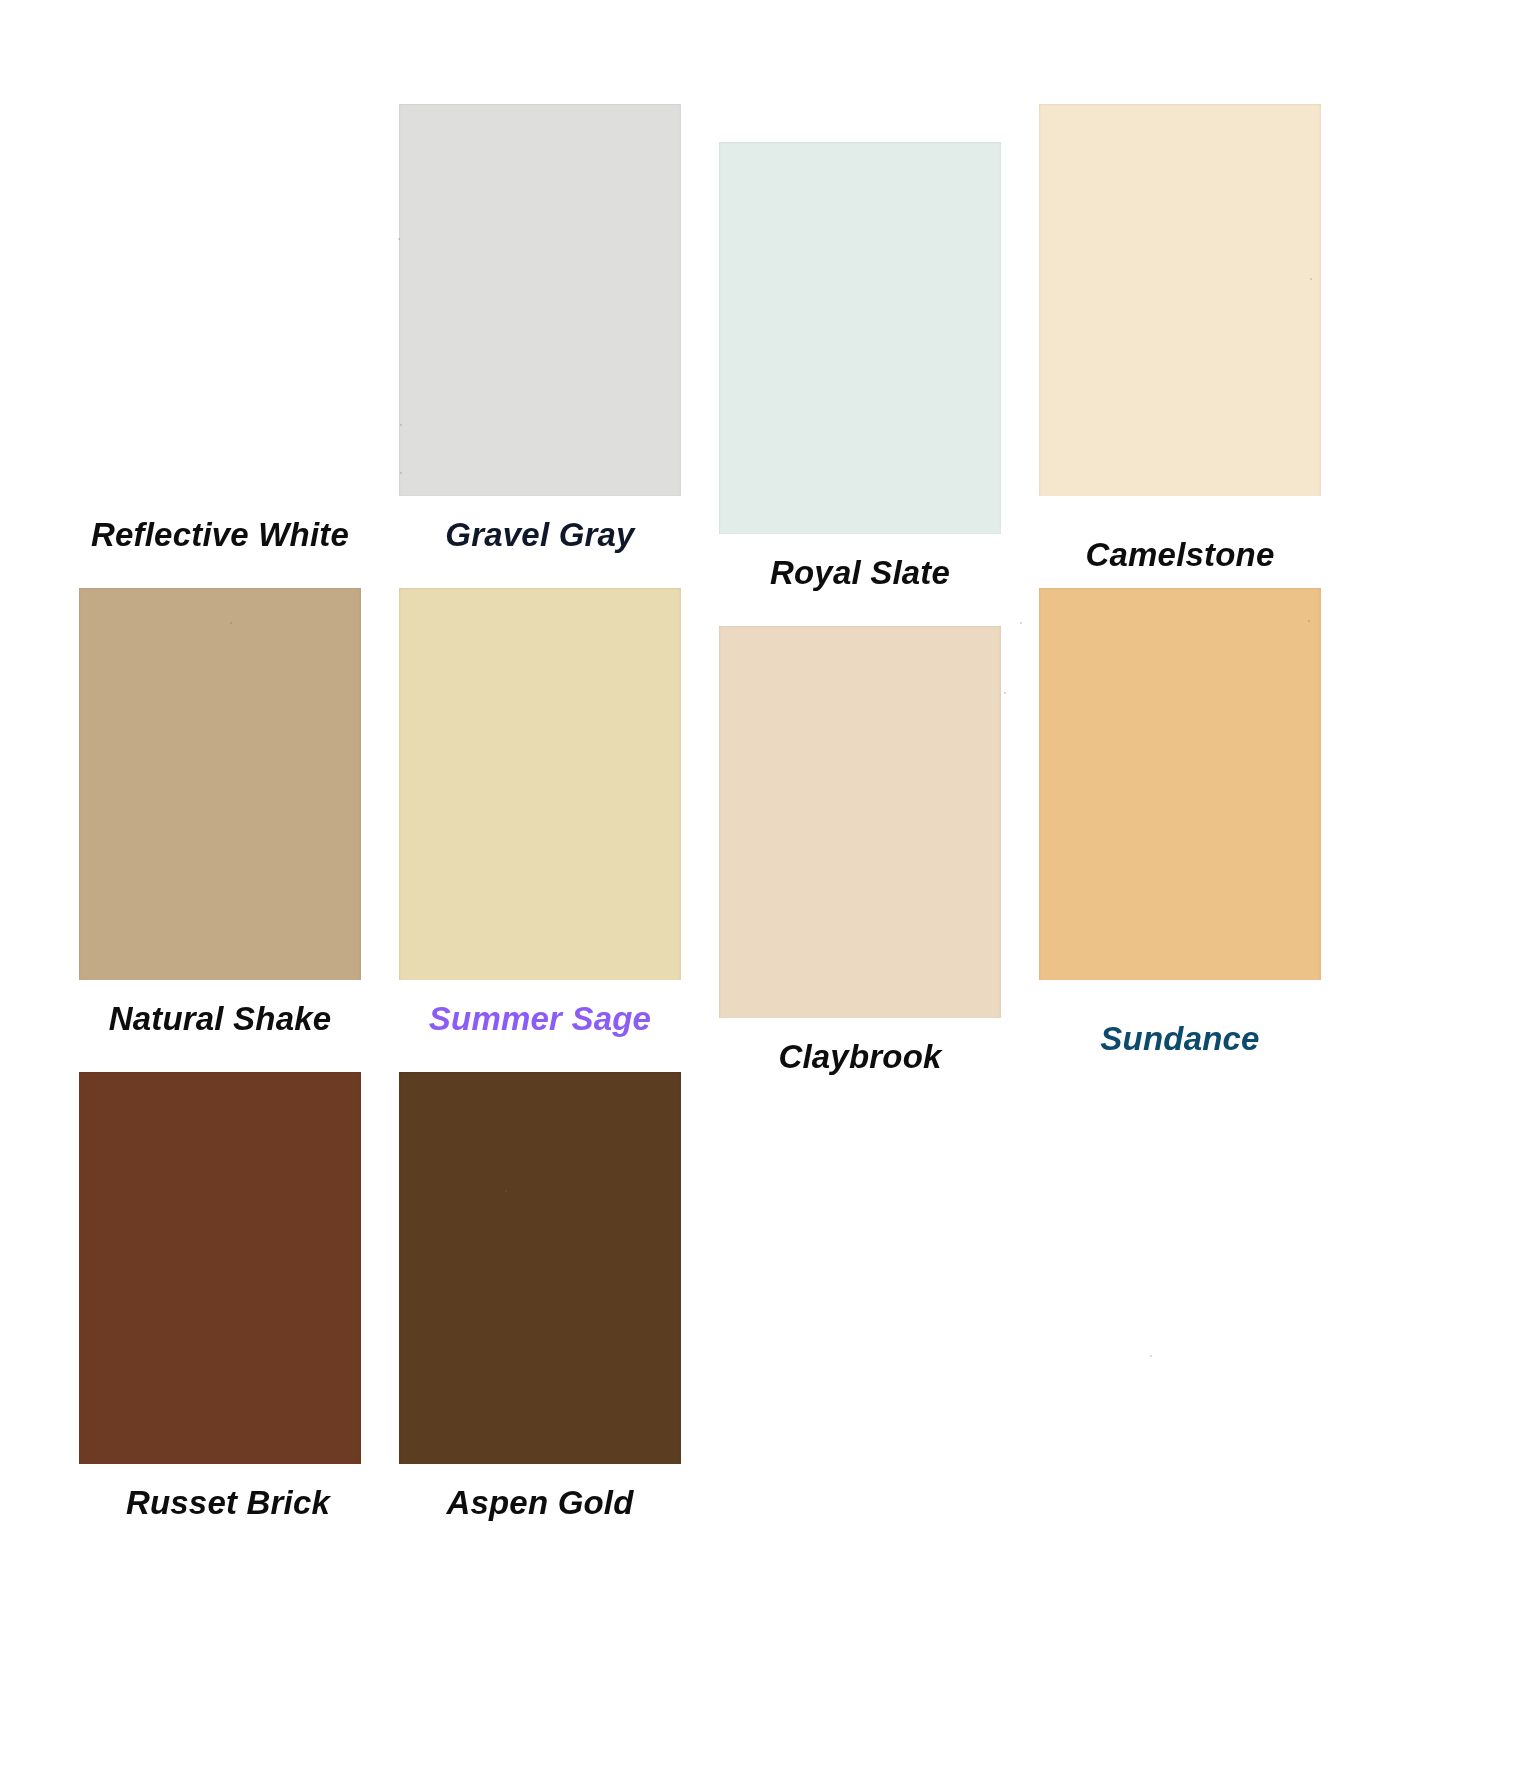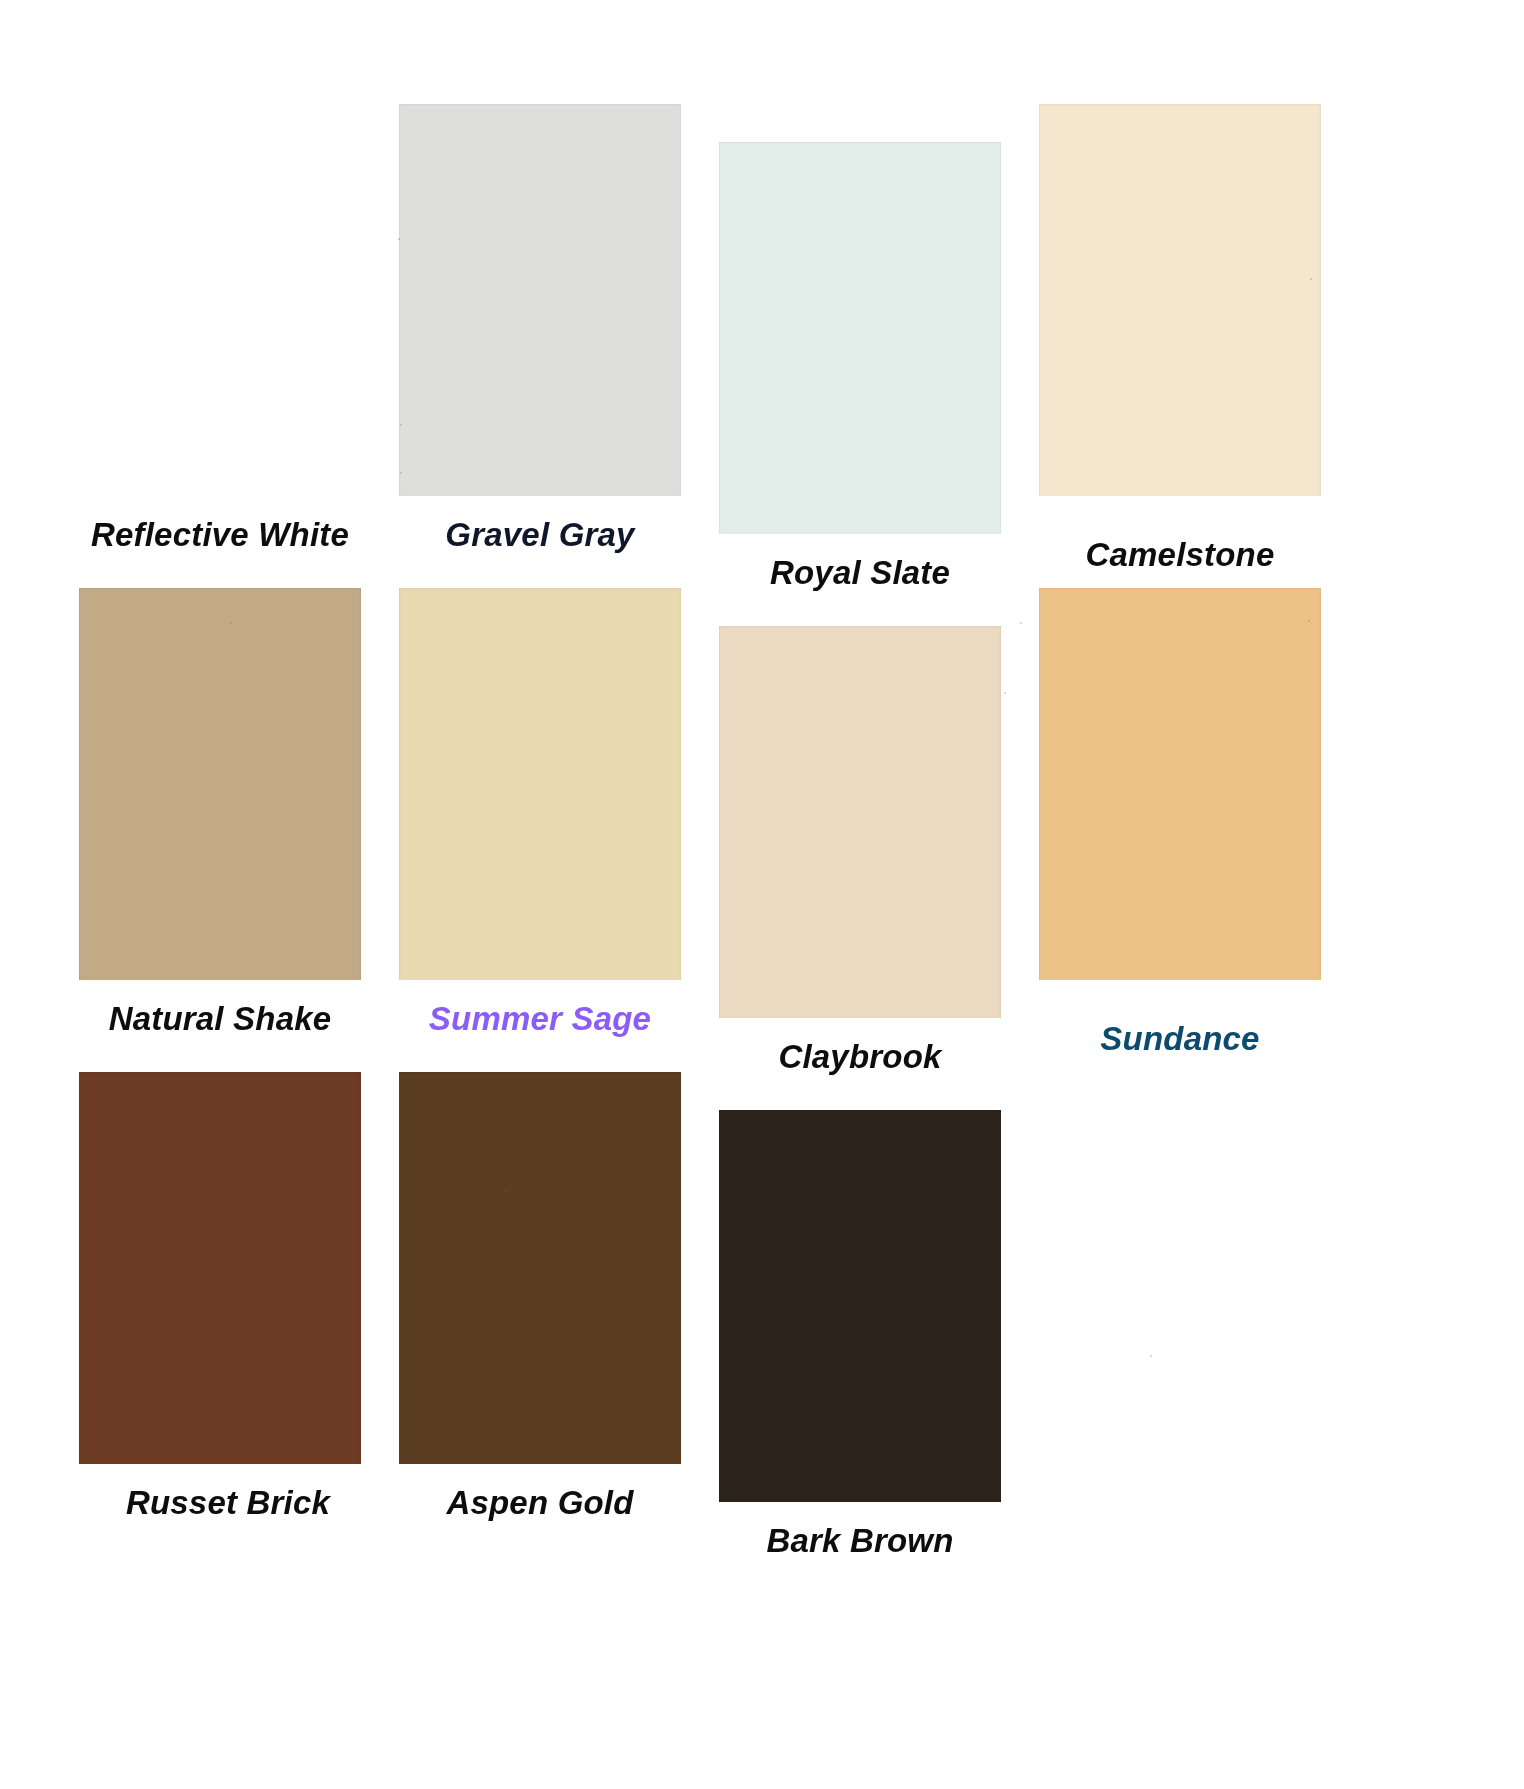--- a/index.html
+++ b/index.html
@@ -152,24 +152,20 @@
 
   <div class="row row-3">
     <div class="cell cell-0">
       <div class="swatch" style="background: rgb(109, 59, 35);"></div>
       <div class="label" style="color: rgb(13, 13, 13); margin-left: 16px;">Russet Brick</div>
     </div>
     <div class="cell cell-1">
       <div class="swatch" style="background: rgb(91, 61, 33);"></div>
       <div class="label" style="color: rgb(13, 13, 13);">Aspen Gold</div>
     </div>
-    <div class="cell cell-2">
-      <div class="swatch" style="background: rgb(44, 36, 28);"></div>
-      <div class="label" style="color: rgb(13, 13, 13);">Bark Brown</div>
-    </div>
   </div>
 
   <span class="speck" style="left:230px;  top:622px;"></span>
   <span class="speck" style="left:1020px; top:622px;"></span>
   <span class="speck" style="left:1308px; top:620px;"></span>
   <span class="speck" style="left:398px;  top:238px;"></span>
   <span class="speck" style="left:400px;  top:424px;"></span>
   <span class="speck" style="left:400px;  top:472px;"></span>
   <span class="speck" style="left:1310px; top:278px;"></span>
   <span class="speck" style="left:505px;  top:1190px;"></span>

